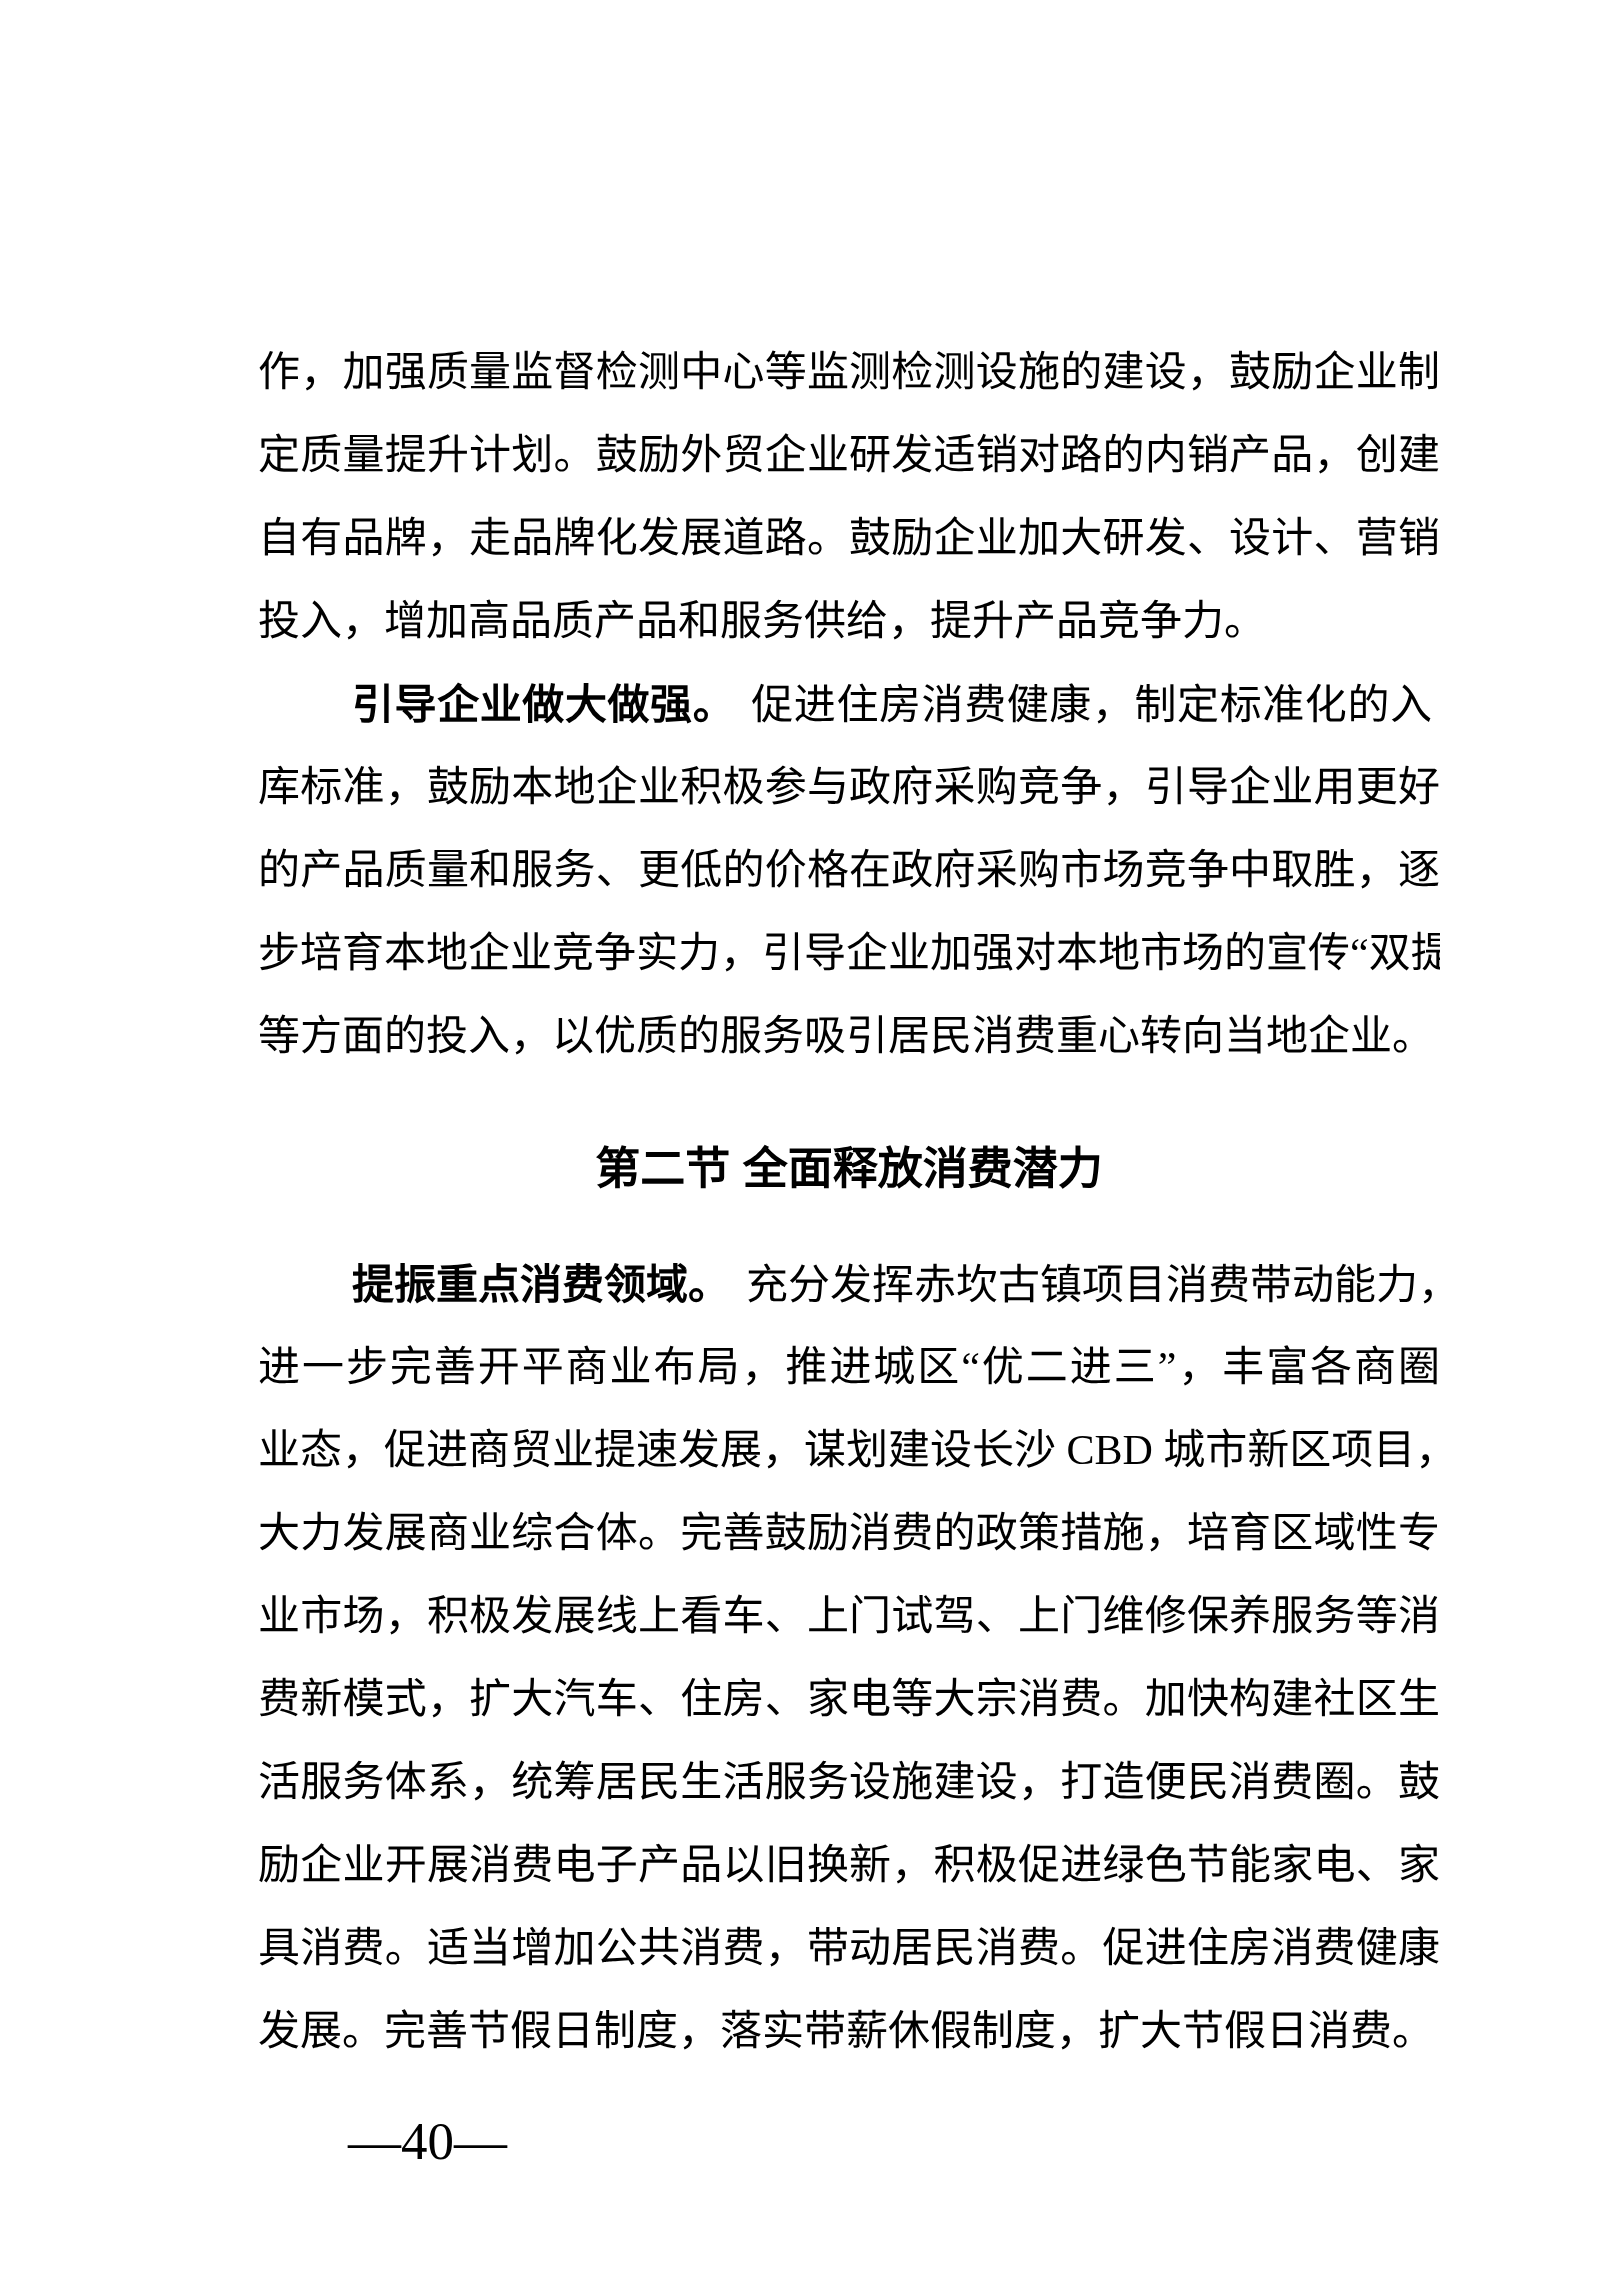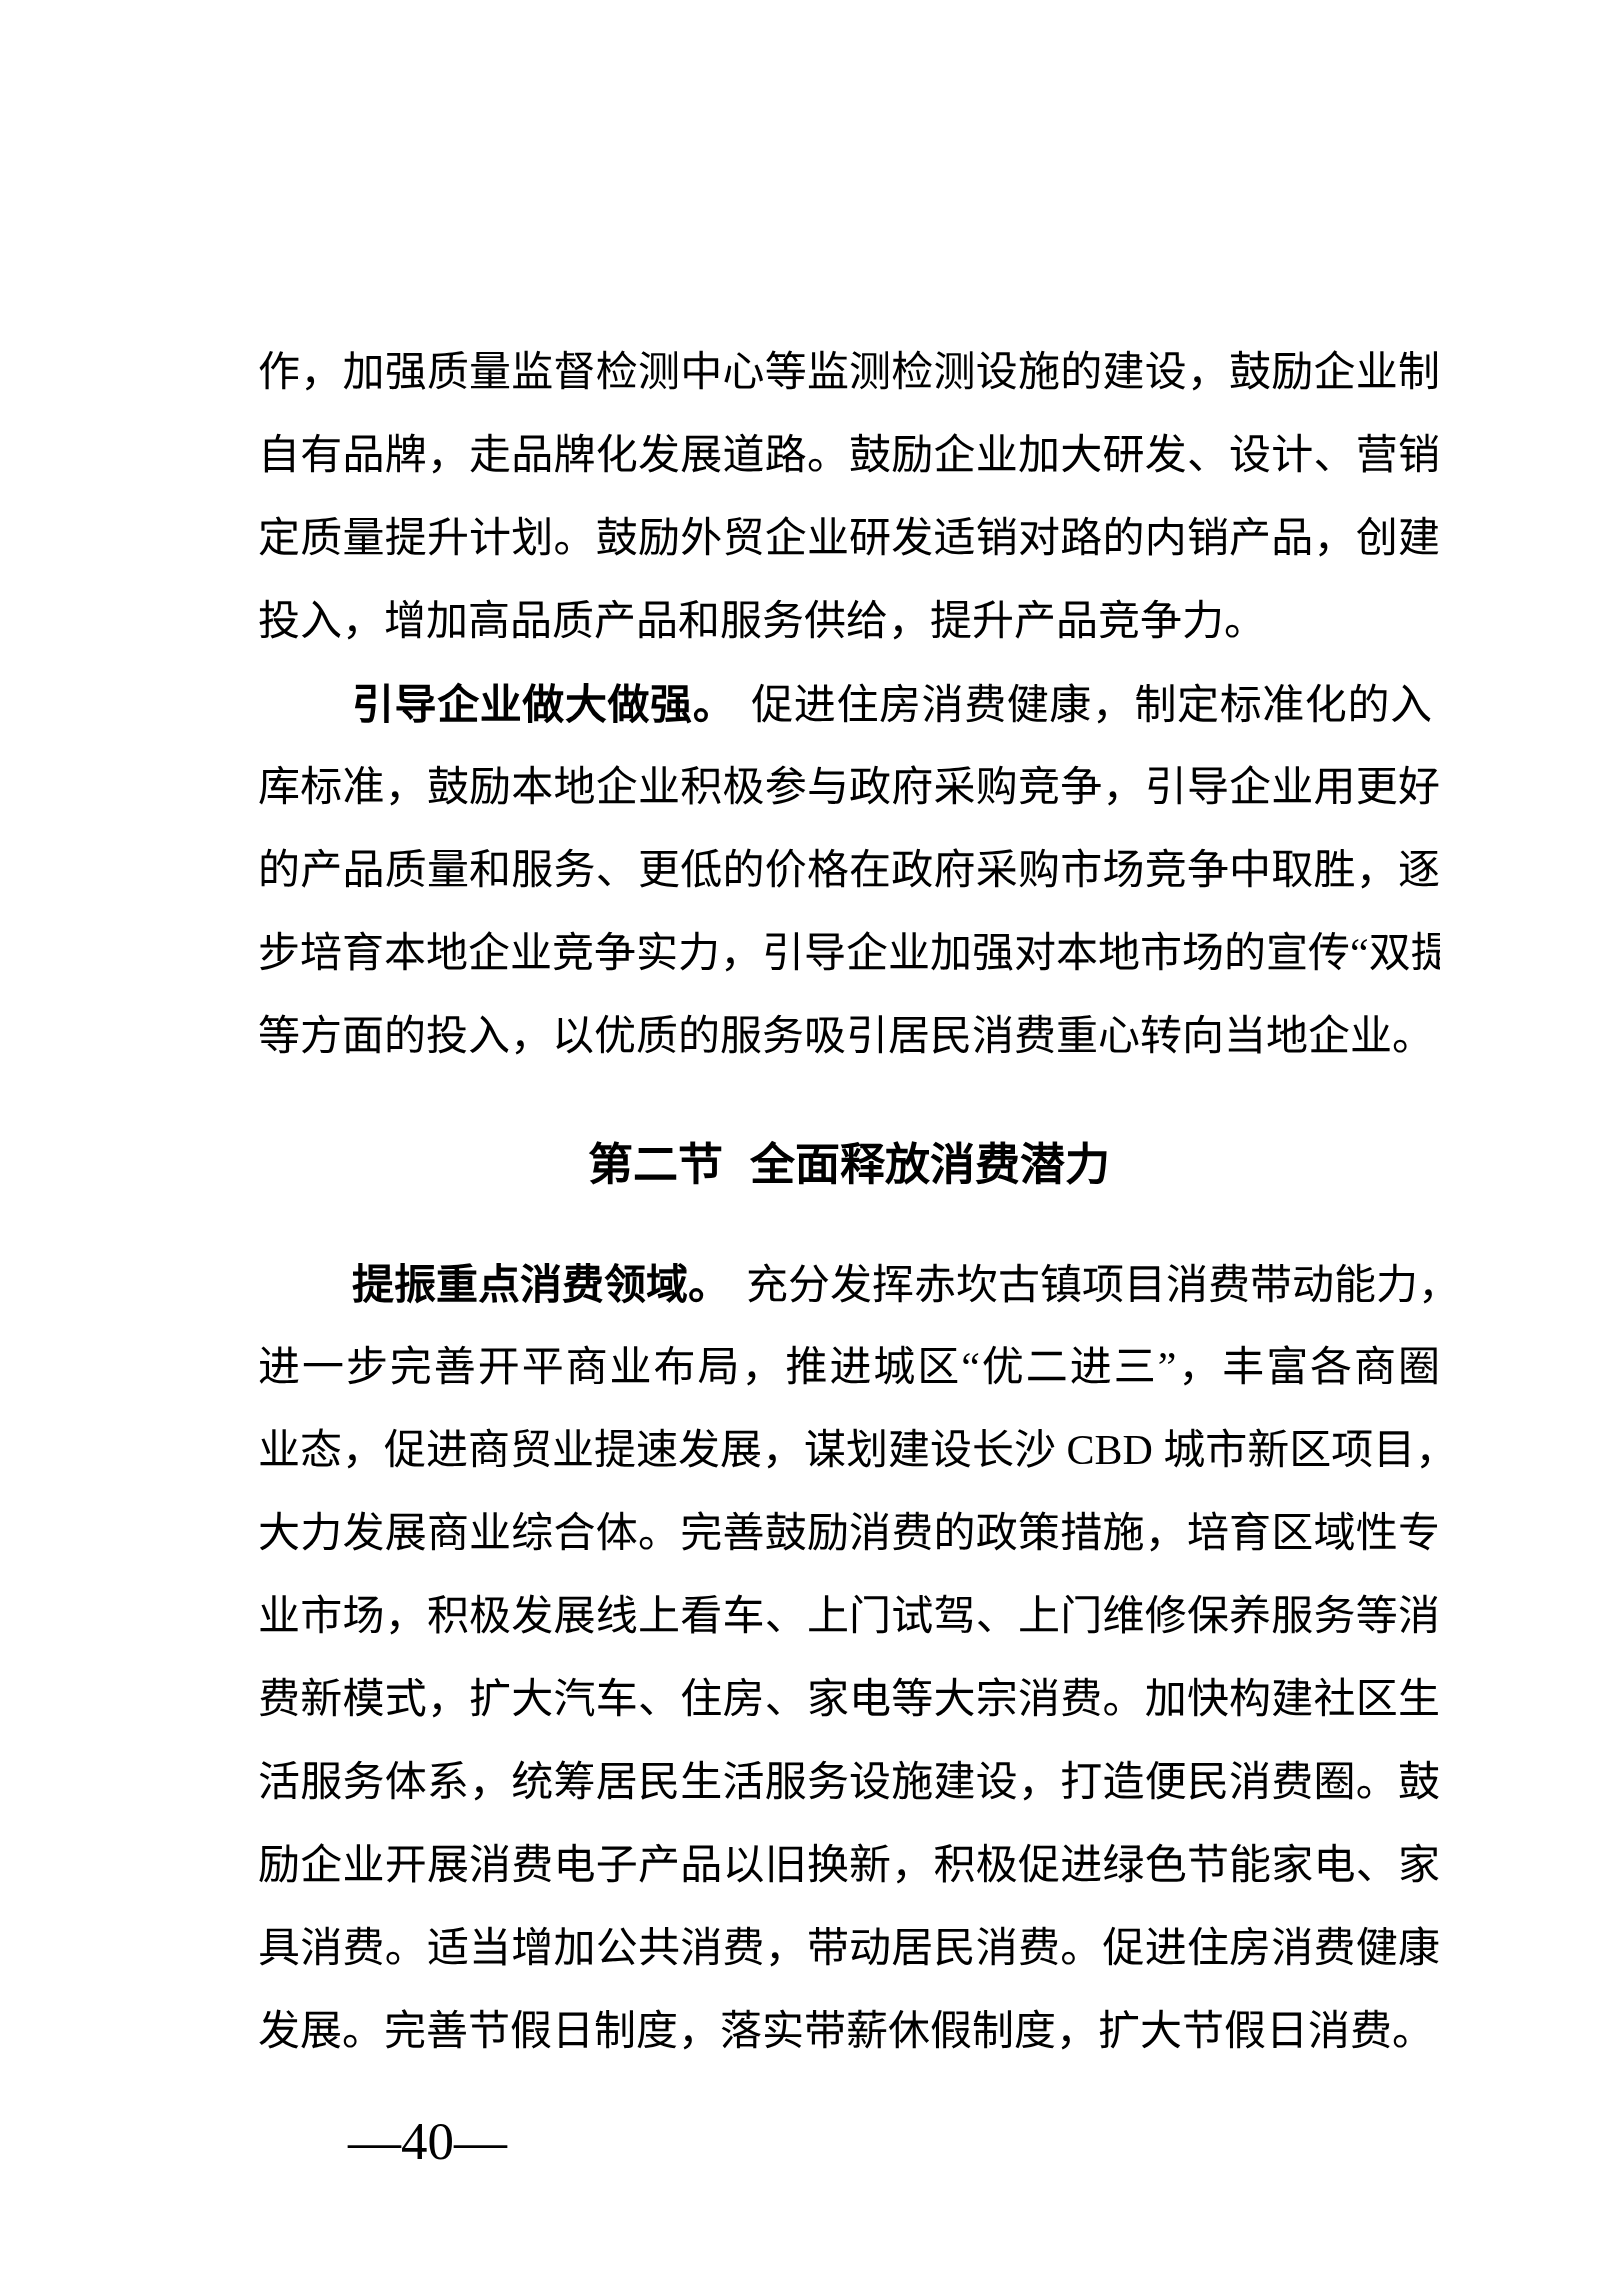--- a/index.html
+++ b/index.html
@@ -45,41 +45,41 @@
     font-weight: 700;
     font-family: "Liberation Sans", "DejaVu Sans", sans-serif;
   }
   .section-heading {
     font-size: 45px;
     height: 75px;
     line-height: 75px;
     margin: 57px 0 41px 0;
     text-align: center;
     font-weight: 700;
-    font-family: Liberation Mono, monospace;
+    font-family: Liberation Sans, sans-serif;
   }
   .page-footer {
     position: absolute;
     left: 308px;
     top: 2080px;
     font-size: 53px;
     line-height: 59px;
     font-family: Liberation Serif, serif;
   }
 </style>
 </head>
 <body>
 
 <main class="page">
 
   <section class="text-block">
 
     <p class="line">作，加强质量监督检测中心等监测检测设施的建设，鼓励企业制</p>
+    <p class="line">定质量提升计划。鼓励外贸企业研发适销对路的内销产品，创建</p>
     <p class="line">自有品牌，走品牌化发展道路。鼓励企业加大研发、设计、营销</p>
-    <p class="line">定质量提升计划。鼓励外贸企业研发适销对路的内销产品，创建</p>
     <p class="line para-end">投入，增加高品质产品和服务供给，提升产品竞争力。</p>
 
     <p class="line indent"><span class="lead">引导企业做大做强。</span><span>促进住房消费健康，制定标准化的入</span></p>
     <p class="line">库标准，鼓励本地企业积极参与政府采购竞争，引导企业用更好</p>
     <p class="line">的产品质量和服务、更低的价格在政府采购市场竞争中取胜，逐</p>
     <p class="line">步培育本地企业竞争实力，引导企业加强对本地市场的宣传“双提</p>
     <p class="line para-end">等方面的投入，以优质的服务吸引居民消费重心转向当地企业。</p>
 
     <h2 class="section-heading">第二节 全面释放消费潜力</h2>
 

